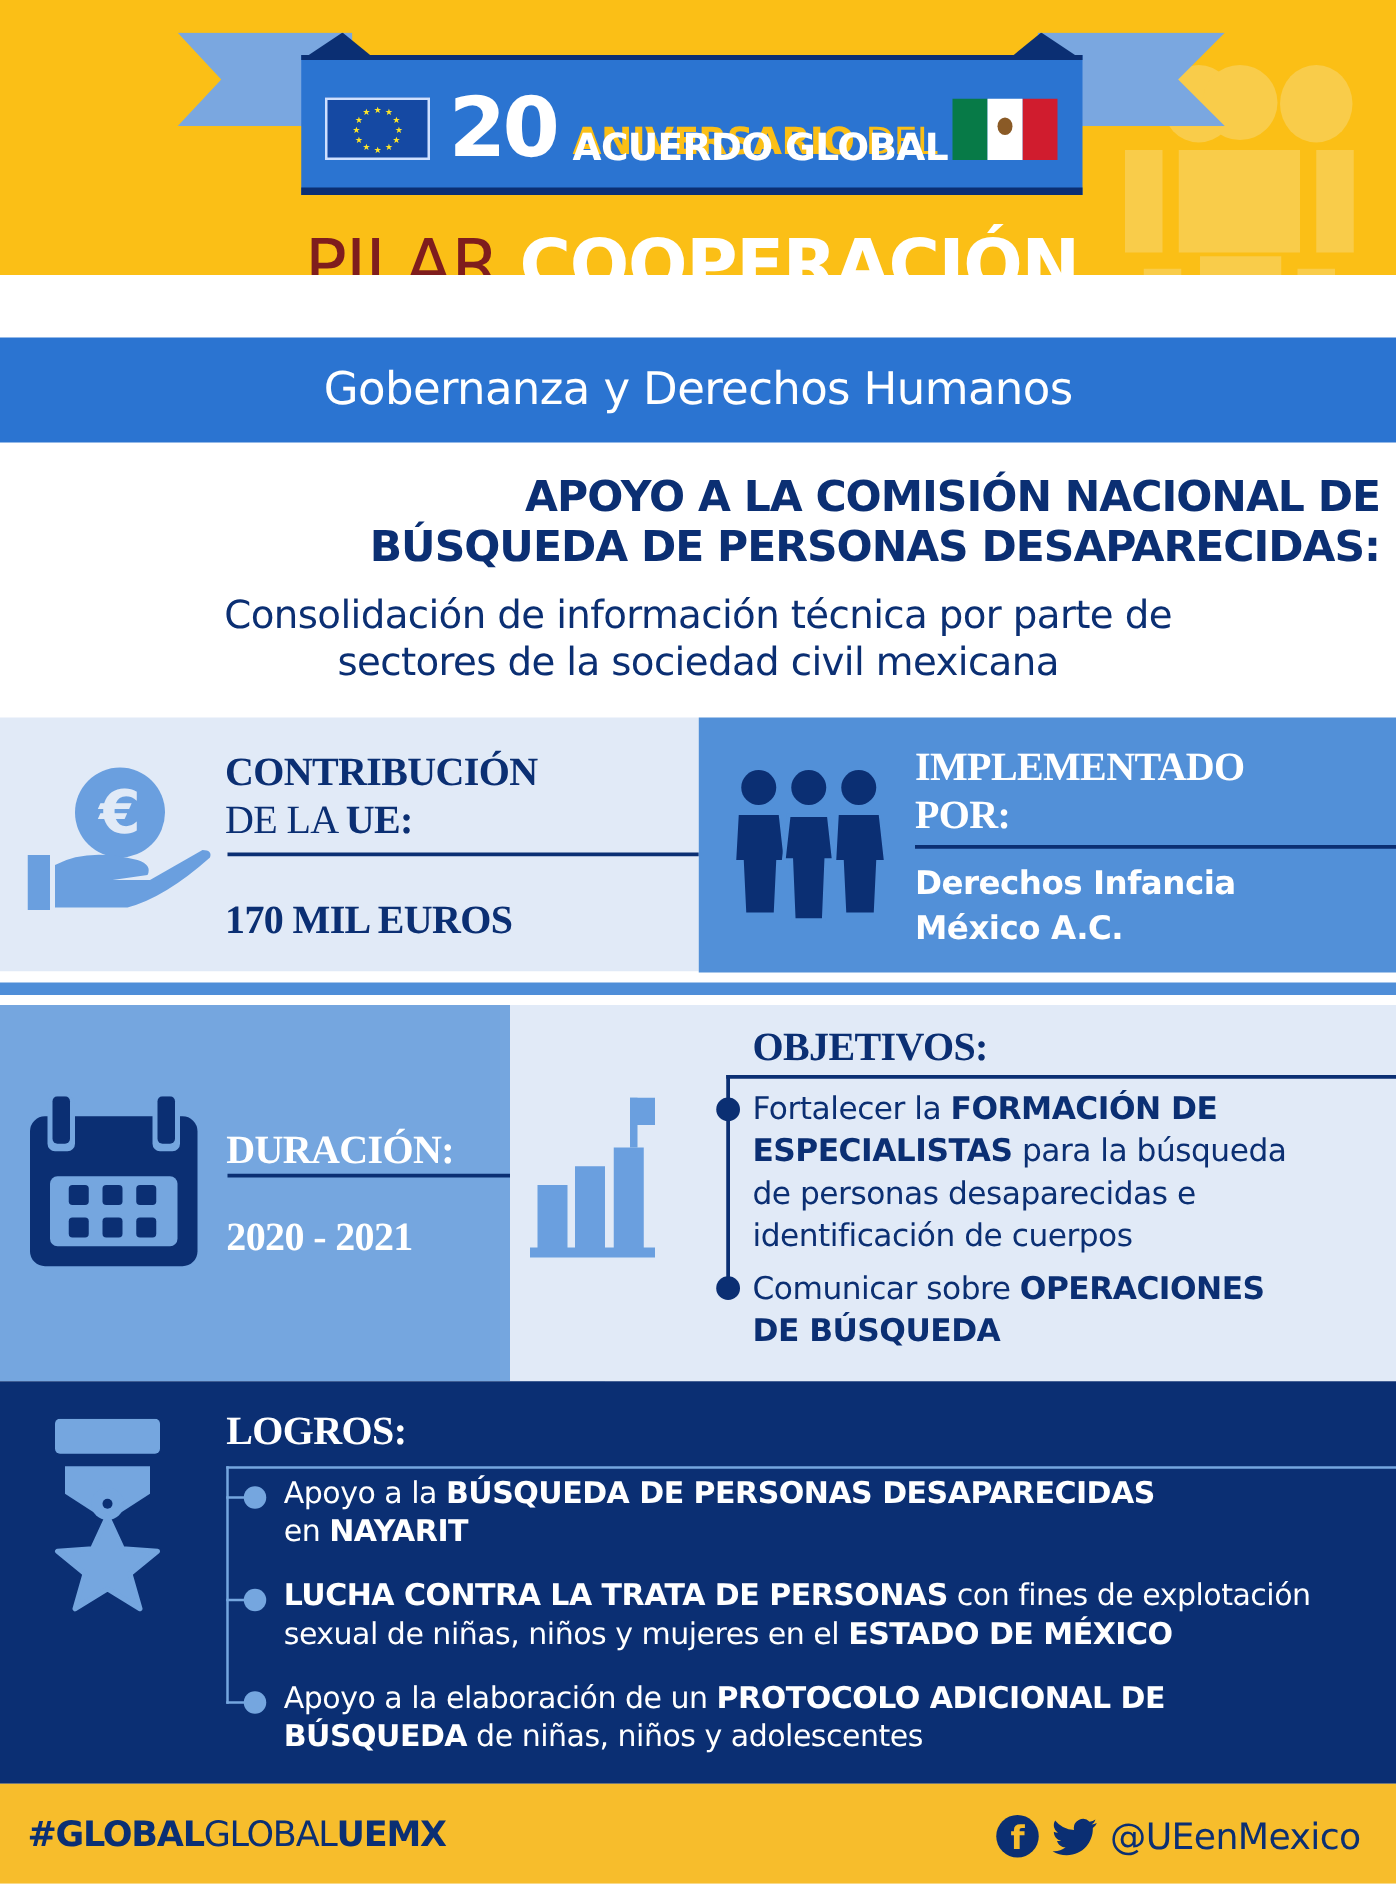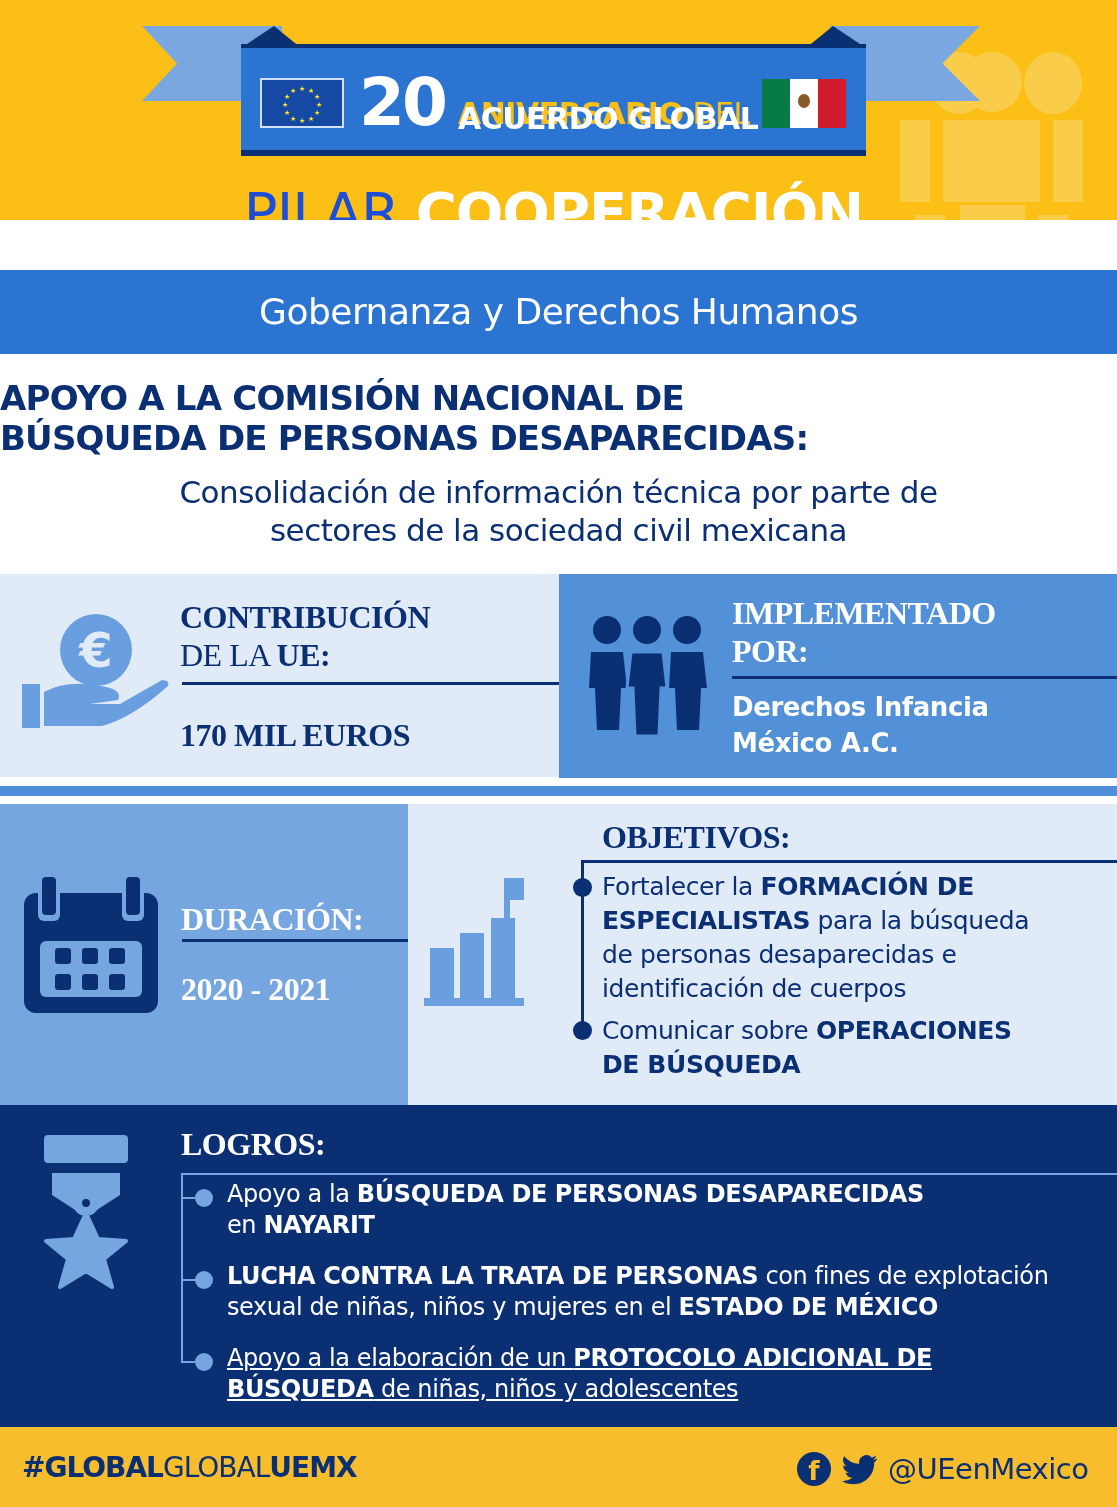--- a/index.html
+++ b/index.html
@@ -20,32 +20,32 @@
   #mx-flag { left:521px; top:31px; width:84px; height:49px; display:flex; }
   #mx-flag .g { flex:1; background:#077a47; }
   #mx-flag .w { flex:1; background:#fff; position:relative; }
   #mx-flag .r { flex:1; background:#d01c2e; }
   #mx-flag .emblem { position:absolute; left:8px; top:15px; width:12px; height:14px; border-radius:50%; background:#8a5a26; }
   #num20 { left:118px; top:22px; font-size:66px; font-weight:bold; color:#fff; letter-spacing:-3px; line-height:66px; font-family:"DejaVu Sans", sans-serif; }
   #aniv1 { left:217px; top:26px; font-size:30px; line-height:32px; font-weight:bold; color:#fbbf16; white-space:nowrap; letter-spacing:-0.5px; font-family:"DejaVu Sans", sans-serif;margin-top:24px; }
   #aniv1 .thin { font-weight:normal; }
   #aniv2 { left:217px; top:55px; font-size:30px; line-height:32px; font-weight:bold; color:#fff; white-space:nowrap; letter-spacing:-0.5px; font-family:"DejaVu Sans", sans-serif; }
   #pilar { left:0; width:1117px; top:180px; text-align:center; font-size:56px; line-height:66px; white-space:nowrap; padding-right:10px; font-family:"DejaVu Sans", sans-serif; letter-spacing:-1px; }
-  #pilar .p1 { color:#1d4ed8; font-weight:normal;text-decoration:underline; }
+  #pilar .p1 { color:#7f1d1d; font-weight:normal;text-decoration:underline; }
   #pilar .p2 { color:#fff; font-weight:bold; }
   
   .ghost { background:#f9cc4a; }
 
   
   #sub { left:0; top:270px; width:1117px; height:84px; background:#2b74d1; text-align:center; color:#fff; font-size:36px; line-height:84px; font-family:"DejaVu Sans", sans-serif; letter-spacing:-0.5px; }
   #sub b { font-weight:normal; }
   #sub .y { font-weight:normal; }
 
   
-  #title { left:0; top:378px; width:1104px; text-align:left; font-size:34px; line-height:40px; font-weight:bold; color:#0b2f73; font-family:"DejaVu Sans", sans-serif; letter-spacing:-0.8px; }
+  #title { left:0; top:378px; width:1104px; text-align:right; font-size:34px; line-height:40px; font-weight:bold; color:#0b2f73; font-family:"DejaVu Sans", sans-serif; letter-spacing:-0.8px; }
   #subtitle { left:0; top:473px; width:1117px; text-align:center; font-size:31px; line-height:38px; color:#0b2f73; font-family:"DejaVu Sans", sans-serif; letter-spacing:-0.5px; }
 
   
   #contrib { left:0; top:574px; width:559px; height:203px; background:#e1eaf7; }
   #impl { left:559px; top:574px; width:558px; height:204px; background:#5290d8; }
   .label-big { font-size:32px; line-height:38px; font-weight:bold; font-family:Liberation Serif, serif; letter-spacing:-0.5px; }
   .rule { height:3px; background:#0b2f73; }
   #stripe { left:0; top:786px; width:1117px; height:10px; background:#4f8ed8; }
 
   
@@ -227,21 +227,21 @@
   <div class="abs" style="left:195px;top:248px;width:18px;height:18px;border-radius:50%;background:#75a6df;"></div>
   <div class="abs body-txt" style="left:227px;top:74px;width:885px;color:#fff;font-size:24px;line-height:31px;" id="ach-list">
       <div style="margin-bottom: 20px;">
         <div style="white-space: nowrap;"><span>Apoyo a la </span><span style="font-weight: bold;">BÚSQUEDA DE PERSONAS DESAPARECIDAS</span></div>
         <div style="white-space: nowrap;"><span>en </span><span style="font-weight: bold;">NAYARIT</span></div>
       </div>
       <div style="margin-bottom: 20px;">
         <div style="white-space: nowrap;"><span style="font-weight: bold;">LUCHA CONTRA LA TRATA DE PERSONAS</span><span> con fines de explotación</span></div>
         <div style="white-space: nowrap;"><span>sexual de niñas, niños y mujeres en el </span><span style="font-weight: bold;">ESTADO DE MÉXICO</span></div>
       </div>
-      <div style="margin-bottom: 20px; text-decoration: underline;">
+      <div style="margin-bottom: 20px;">
         <div style="white-space: nowrap;"><span>Apoyo a la elaboración de un </span><span style="font-weight: bold;">PROTOCOLO ADICIONAL DE</span></div>
         <div style="white-space: nowrap;"><span style="font-weight: bold;">BÚSQUEDA</span><span> de niñas, niños y adolescentes</span></div>
       </div>
     </div>
 </div>
 
 <div id="footer" class="abs">
   <div class="abs" style="left:22px;top:24px;font-size:28px;line-height:34px;color:#0b2f73;font-family:'DejaVu Sans',sans-serif;letter-spacing:-1px;white-space:nowrap;">
     <b>#GLOBAL</b><span style="font-weight:normal">GLOBAL</span><b>UEMX</b>
   </div>

